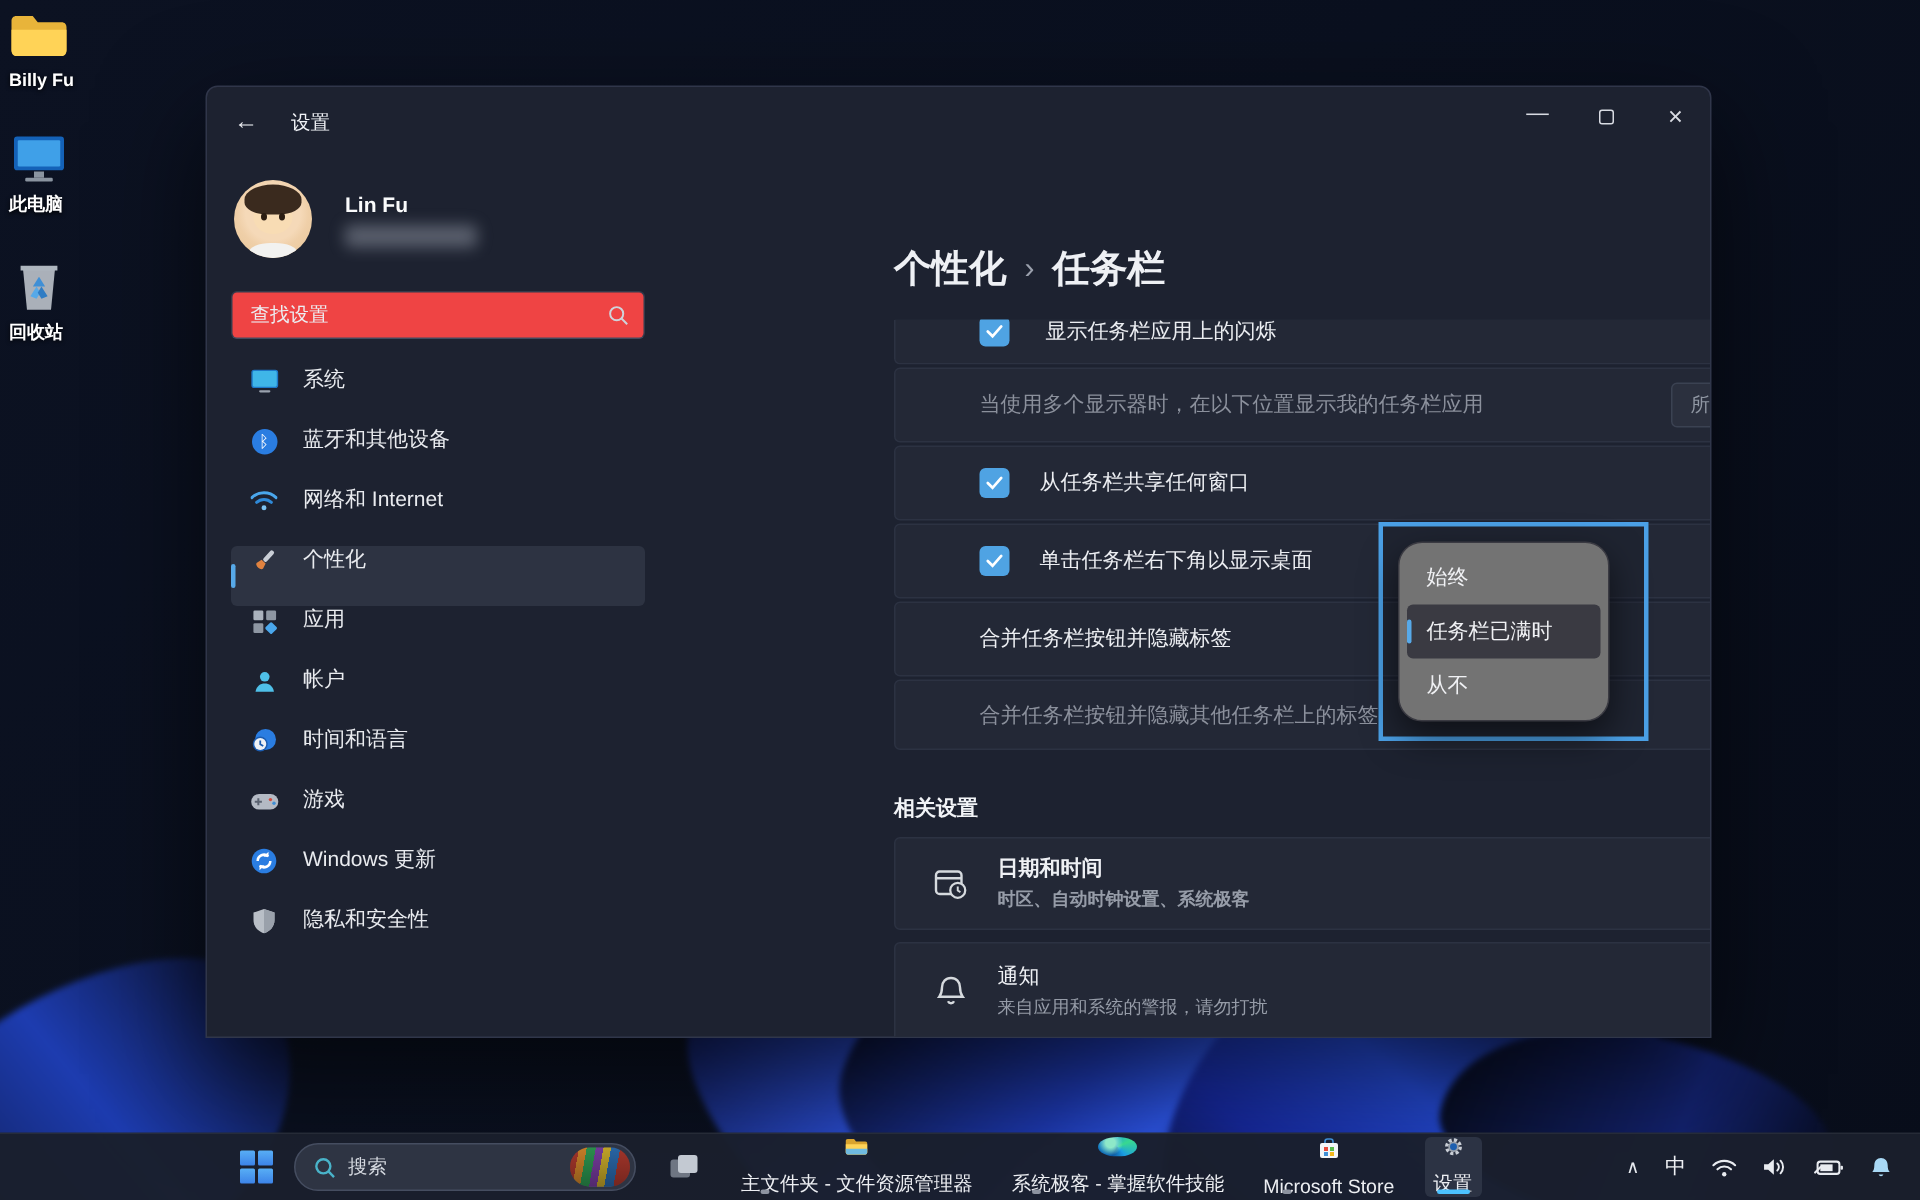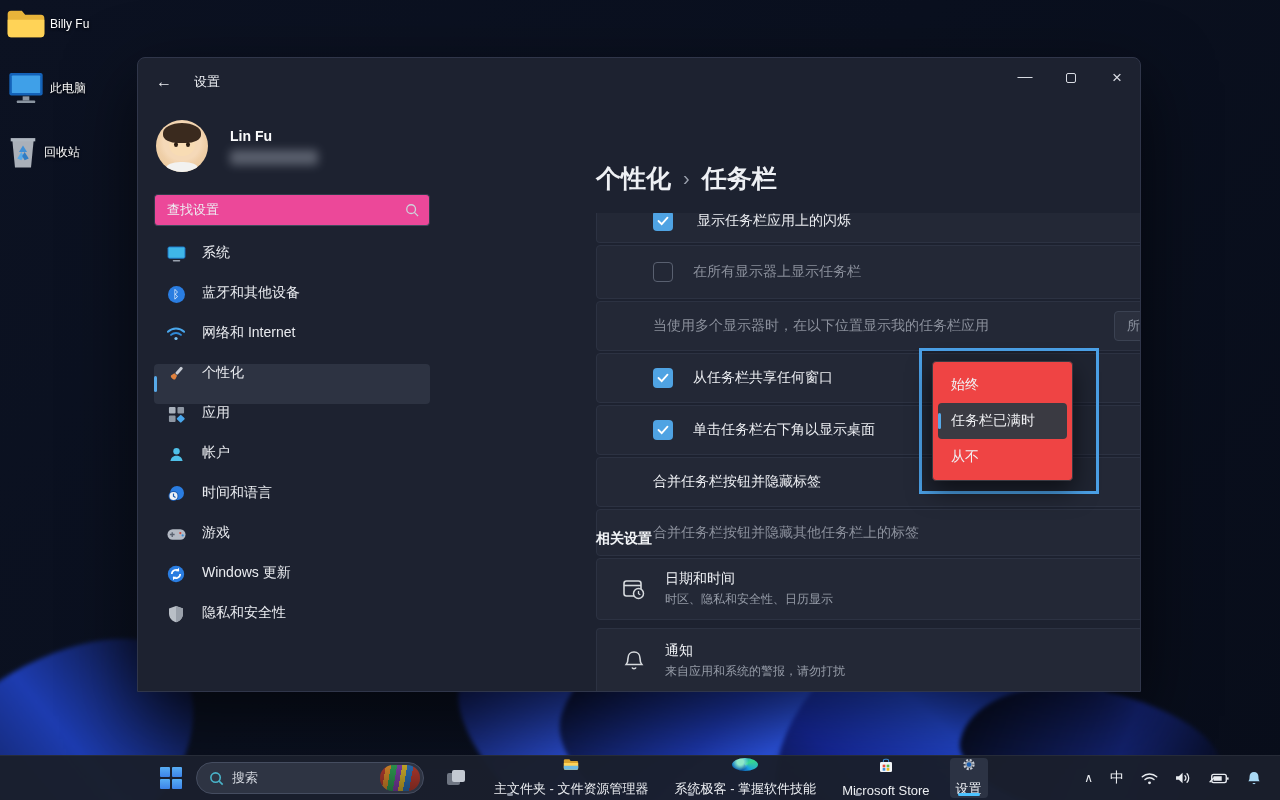--- a/index.html
+++ b/index.html
@@ -19,21 +19,21 @@
         background:linear-gradient(245deg,#0a0f28 5%,#2246c8 48%,#16289a 70%,#070c20 95%); }
   .p3 { left:440px; top:680px; width:300px; height:160px; transform:rotate(40deg);
         background:linear-gradient(90deg,#101c56 0%,#2c50d8 50%,#0a1130 100%); }
   .p4 { left:-90px; top:660px; width:300px; height:190px; transform:rotate(-30deg);
         background:linear-gradient(80deg,#0a1130 0%,#1d3cb0 55%,#0a0f26 100%); }
   .p5 { left:960px; top:690px; width:260px; height:130px; transform:rotate(12deg);
         background:linear-gradient(100deg,#070c1e 0%,#13226e 60%,#060a18 100%); }
 
   
   .desk-icons { position:absolute; left:6px; top:6px; width:64px; display:flex; flex-direction:column; gap:28px; }
-  .desk-icon { width:64px; display:flex; align-items:center; gap:4px; cursor:default; }
+  .desk-icon { width:64px; display:flex; flex-direction:column; align-items:flex-start; gap:4px; cursor:default;font-weight:bold; }
   .desk-icon .glyph { width:40px; height:36px; display:flex; align-items:center; justify-content:center; }
   .desk-icon .lbl { font-size:12px; color:#fff; text-shadow:0 1px 3px rgba(0,0,0,.9); white-space:nowrap; }
 
   
   .win { position:absolute; left:137px; top:57px; width:1004px; height:635px;
     background:#1d2230; border-radius:8px 8px 0 0; border:1px solid #30364a;
     box-shadow:0 24px 70px rgba(0,0,0,.6); overflow:hidden; }
   .titlebar { position:absolute; left:0; top:0; right:0; height:48px; display:flex; align-items:center; }
   .back-btn { width:32px; height:32px; margin-left:10px; display:flex; align-items:center; justify-content:center;
     border-radius:4px; font-size:16px; color:#e8eaee; }
@@ -48,21 +48,21 @@
   .profile { display:flex; align-items:center; gap:22px; margin:6px 0 22px 2px; }
   .avatar { width:52px; height:52px; border-radius:50%; overflow:hidden; flex:none;
     background:radial-gradient(circle at 50% 42%,#f5d9b8 0 46%,#efcfa8 60%,#e8c696 100%); position:relative; }
   .avatar .hair { position:absolute; left:7px; top:3px; width:38px; height:20px; border-radius:50% 50% 40% 40%; background:#3a2a1e; }
   .avatar .face { position:absolute; left:13px; top:14px; width:26px; height:22px; border-radius:50%; background:#f8dcb4; }
   .avatar .eye { position:absolute; top:22px; width:4px; height:5px; border-radius:50%; background:#2b1d12; }
   .avatar .e1 { left:18px; } .avatar .e2 { left:30px; }
   .avatar .shirt { position:absolute; left:10px; bottom:-4px; width:32px; height:14px; border-radius:45% 45% 0 0; background:#f2f2f0; }
   .profile-name { font-size:14px; font-weight:bold; color:#fafbfc; }
   .profile-blur { margin-top:6px; width:88px; height:15px; border-radius:3px; background:#8d93a0; opacity:.55; filter:blur(5px); }
-  .search-box { height:32px; background:#ec4899; border:1px solid #343a4b; border-bottom-color:#434a5e;
+  .search-box { height:32px; background:#ef4444; border:1px solid #343a4b; border-bottom-color:#434a5e;
     border-radius:4px; display:flex; align-items:center; padding:0 10px 0 12px; margin-bottom:18px; }
   .search-box .ph { flex:1; font-size:13px; color:#eceef2; }
   .nav { display:flex; flex-direction:column; }
   .nav-item { height:40px; display:flex; align-items:flex-start; gap:16px; padding-left:12px;
     border-radius:4px; position:relative; font-size:14px; color:#e9ebef; }
   .nav-item.sel { background:#2d3342; }
   .nav-item.sel::before { content:""; position:absolute; left:0; top:12px; width:3px; height:16px;
     border-radius:2px; background:#57a9e8; }
   .nav-ic { width:20px; height:20px; flex:none; display:flex; align-items:center; justify-content:center; }
   .circ { width:17px; height:17px; border-radius:50%; display:flex; align-items:center; justify-content:center;
@@ -83,22 +83,22 @@
   .srow .t { font-size:14px; color:#ecEEf2; color:#eceef2; }
   .srow .t.dim { color:#8b909c; }
   .srow .spacer { flex:1; }
   .mini-select { min-width:118px; height:30px; border:1px solid #3b4252; background:#2b303e; border-radius:4px;
     display:flex; align-items:center; justify-content:space-between; padding:0 10px 0 12px;
     font-size:13px; color:#9097a3; }
 
   
   .hl-box { position:absolute; left:781px; top:290px; width:180px; height:146px;
     border:3px solid #4BA0E6; background:rgba(20,24,34,.25); }
-  .flyout { position:absolute; left:10px; top:10px; width:141px; height:120px; background:#ef4444;
-    border:1px solid #3a3a42; border-radius:4px; box-shadow:0 10px 24px rgba(0,0,0,.55); padding:5px; }
+  .flyout { position:absolute; left:10px; top:10px; width:141px; height:120px; background:#737373;
+    border:1px solid #3a3a42; border-radius:16px; box-shadow:0 10px 24px rgba(0,0,0,.55); padding:5px; }
   .fly-item { height:36px; display:flex; align-items:center; padding-left:13px; font-size:14px;
     color:#f0f1f4; border-radius:4px; position:relative; }
   .fly-item.sel { background:#3a3a42; }
   .fly-item.sel::before { content:""; position:absolute; left:0; top:10px; width:3px; height:16px;
     border-radius:2px; background:#57a9e8; }
 
   
   .rel-head { position:absolute; left:137px; top:474px; font-size:14px; font-weight:bold; color:#f2f4f7; }
   .rel-card { position:absolute; left:137px; width:655px; background:#232836; border:1px solid #2c3242;
     border-radius:4px; display:flex; align-items:center; padding:0 18px 0 24px; }
@@ -339,24 +339,20 @@
     <div class="srow clip">
       <div class="clipinner">
         <span class="cb on">
             <svg width="12" height="10" viewBox="0 0 12 10">
               <path d="M1.5 5l3.2 3.2L10.5 1.6" stroke="#fff" stroke-width="1.8" fill="none" stroke-linecap="round"></path>
             </svg>
           </span>
         <span class="t">显示任务栏应用上的闪烁</span>
       </div>
     </div>
-    <div class="srow" style="height:54px">
-      <span class="cb off"></span>
-      <span class="t dim">在所有显示器上显示任务栏</span>
-    </div>
     <div class="srow">
       <span class="t dim">当使用多个显示器时，在以下位置显示我的任务栏应用</span>
       <span class="spacer"></span>
       <span class="mini-select">
         <span>所有任务栏</span>
 
       </span>
     </div>
     <div class="srow">
       <span class="cb on">
@@ -391,32 +387,32 @@
         <span>任务栏已满时</span>
       </div>
       <div class="fly-item">
         <span>从不</span>
       </div>
     </div>
   </div>
 
   <div class="rel-head" style="left:458px; top:472px; position:absolute;">相关设置</div>
 
-  <div class="rel-card c1" style="left:458px;">
+  <div class="rel-card c1" style="left:458px;font-weight:bold;">
     <span class="rel-ic">
       <svg width="24" height="24" viewBox="0 0 24 24">
           <rect x="2" y="4" width="17" height="15" rx="2.5" fill="none" stroke="#d6dade" stroke-width="1.6"></rect>
           <path d="M2 8.5h17" stroke="#d6dade" stroke-width="1.6"></path>
           <circle cx="16.5" cy="16.5" r="5" fill="#232836" stroke="#d6dade" stroke-width="1.5"></circle>
           <path d="M16.5 14v2.7l1.8 1" stroke="#d6dade" stroke-width="1.3" fill="none"></path>
         </svg>
     </span>
     <span class="rel-text">
       <span class="rel-title">日期和时间</span>
-      <span class="rel-sub">时区、隐私和安全性、日历显示</span>
+      <span class="rel-sub">时区、自动时钟设置、系统极客</span>
     </span>
 
   </div>
 
   <div class="rel-card c2" style="left:458px;">
     <span class="rel-ic">
       <svg width="22" height="24" viewBox="0 0 22 24">
           <path d="M11 3c3.6 0 6 2.6 6 6.2 0 3.4.8 5 1.8 6.3H3.2C4.2 14.2 5 12.6 5 9.2 5 5.6 7.4 3 11 3z" fill="none" stroke="#d6dade" stroke-width="1.6"></path>
           <path d="M9 18.5a2.2 2.2 0 0 0 4 0" fill="none" stroke="#d6dade" stroke-width="1.6"></path>
         </svg>

